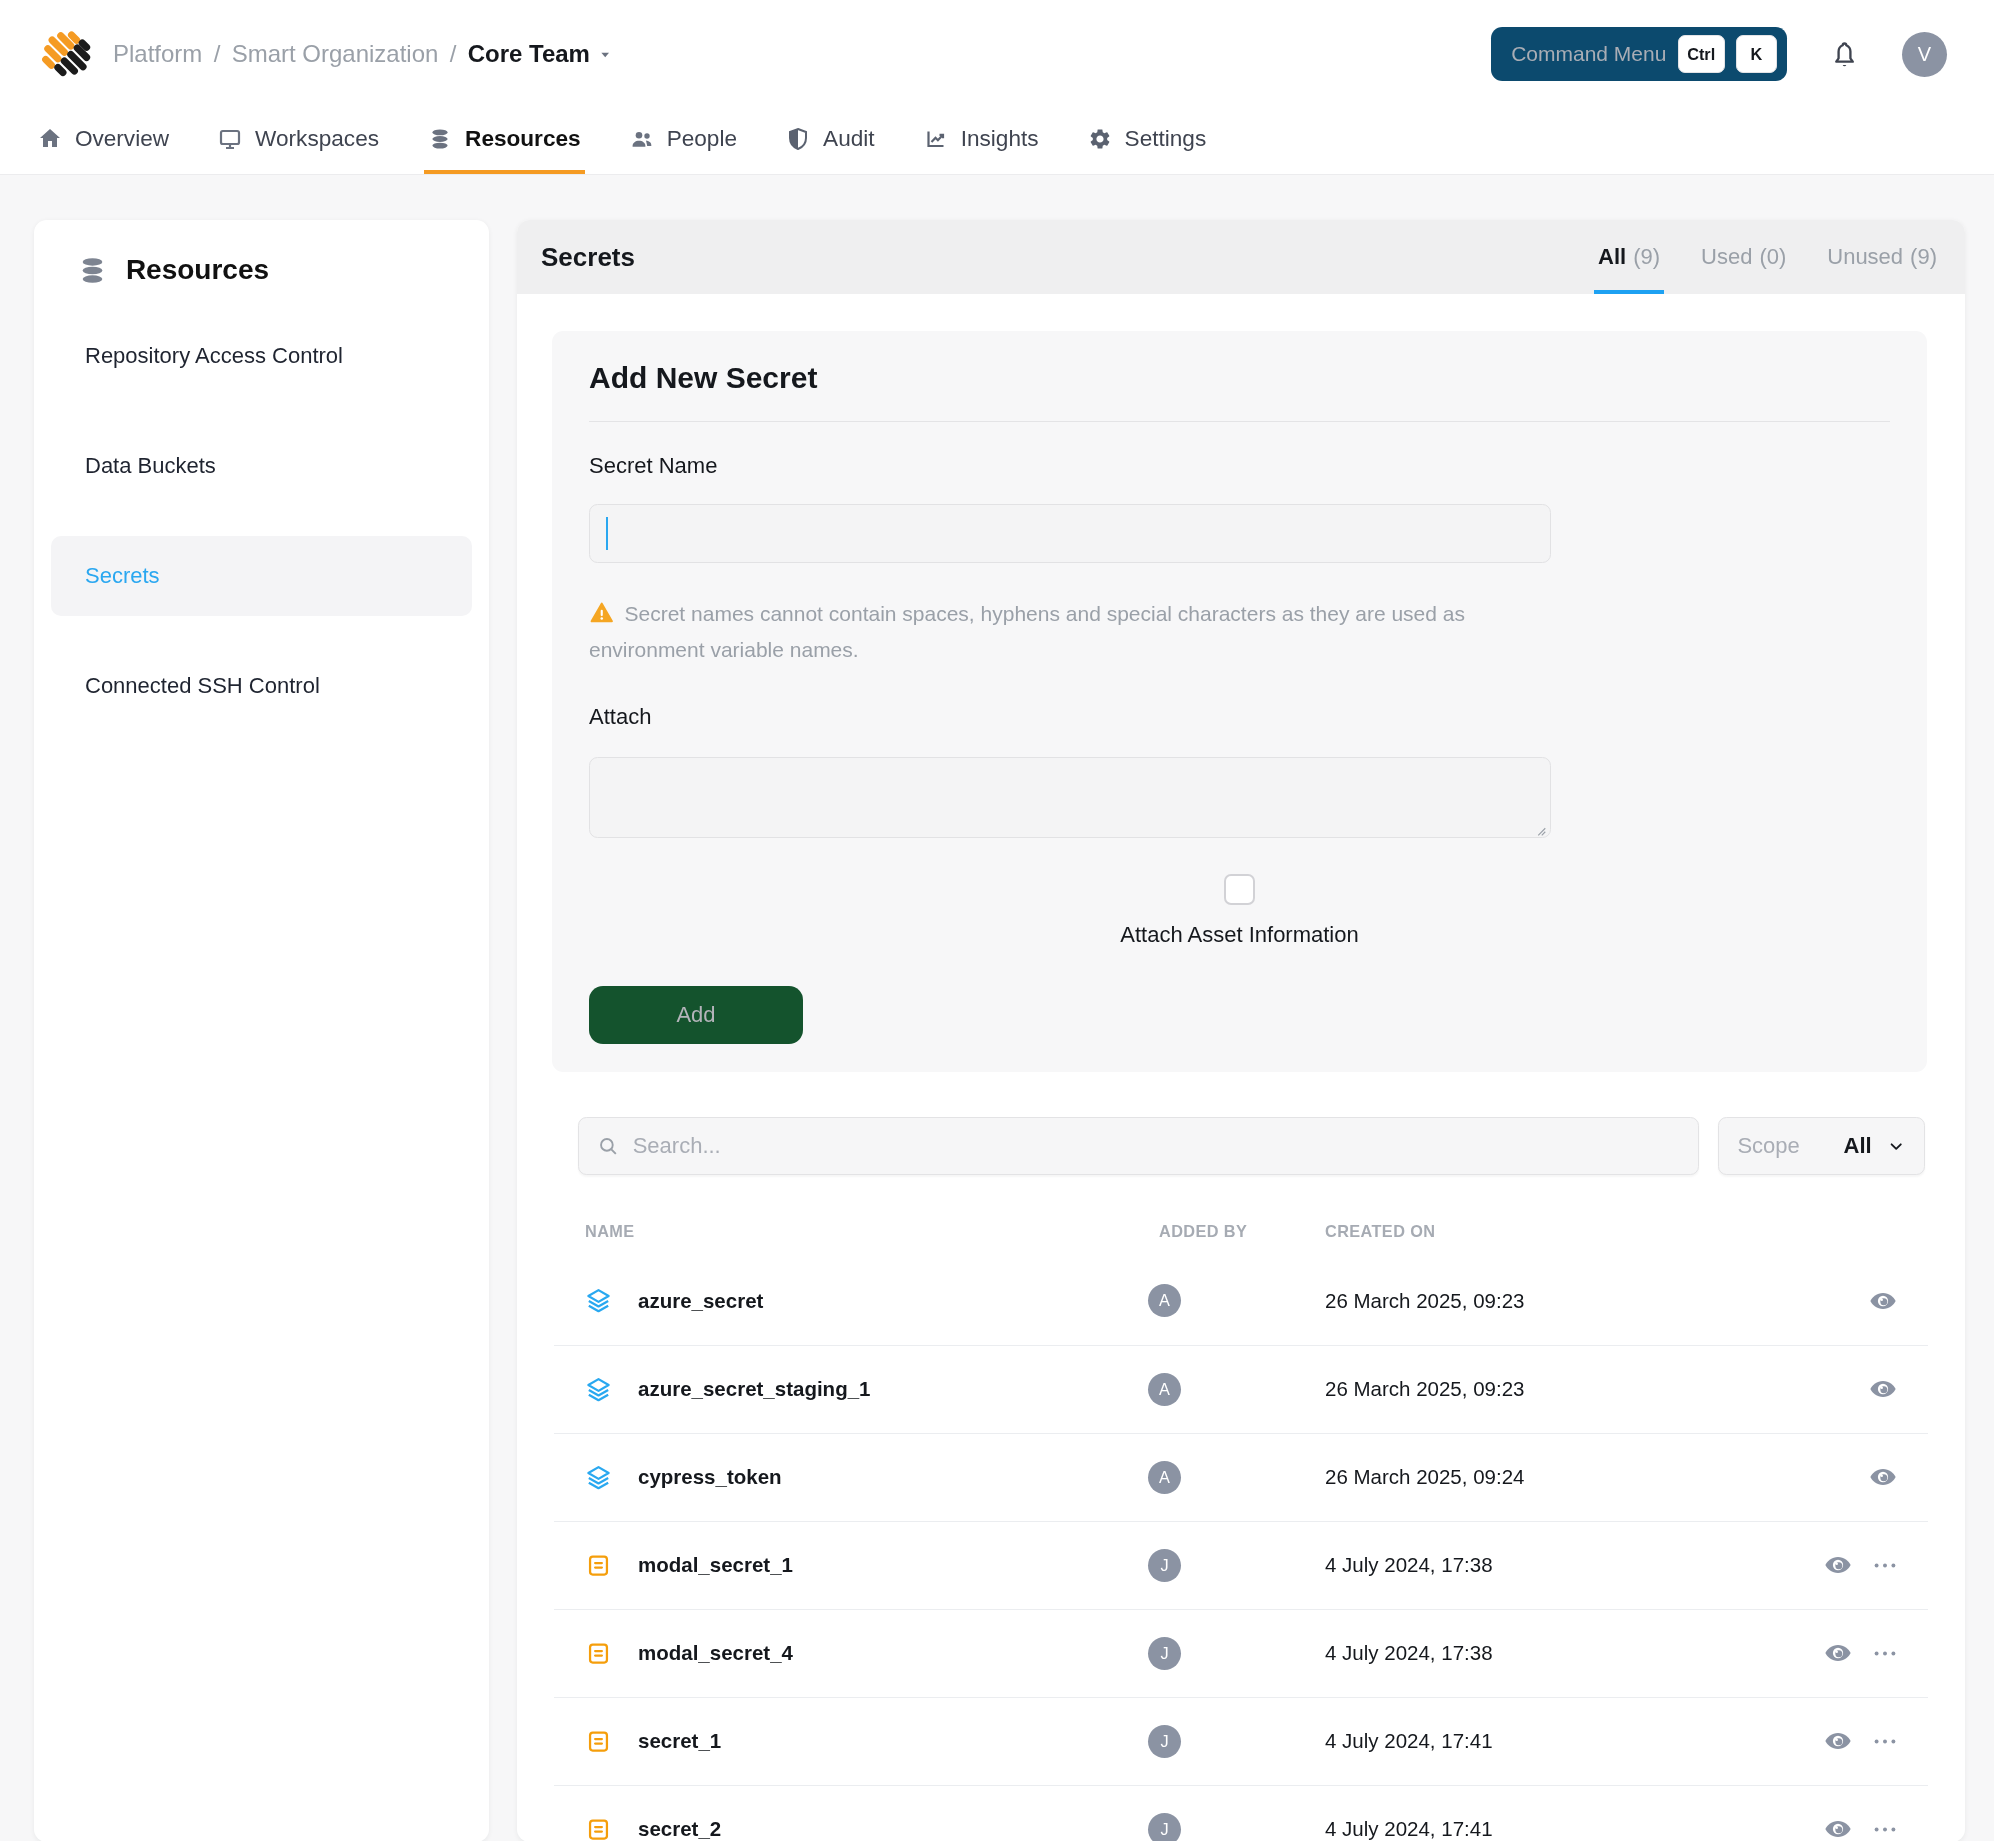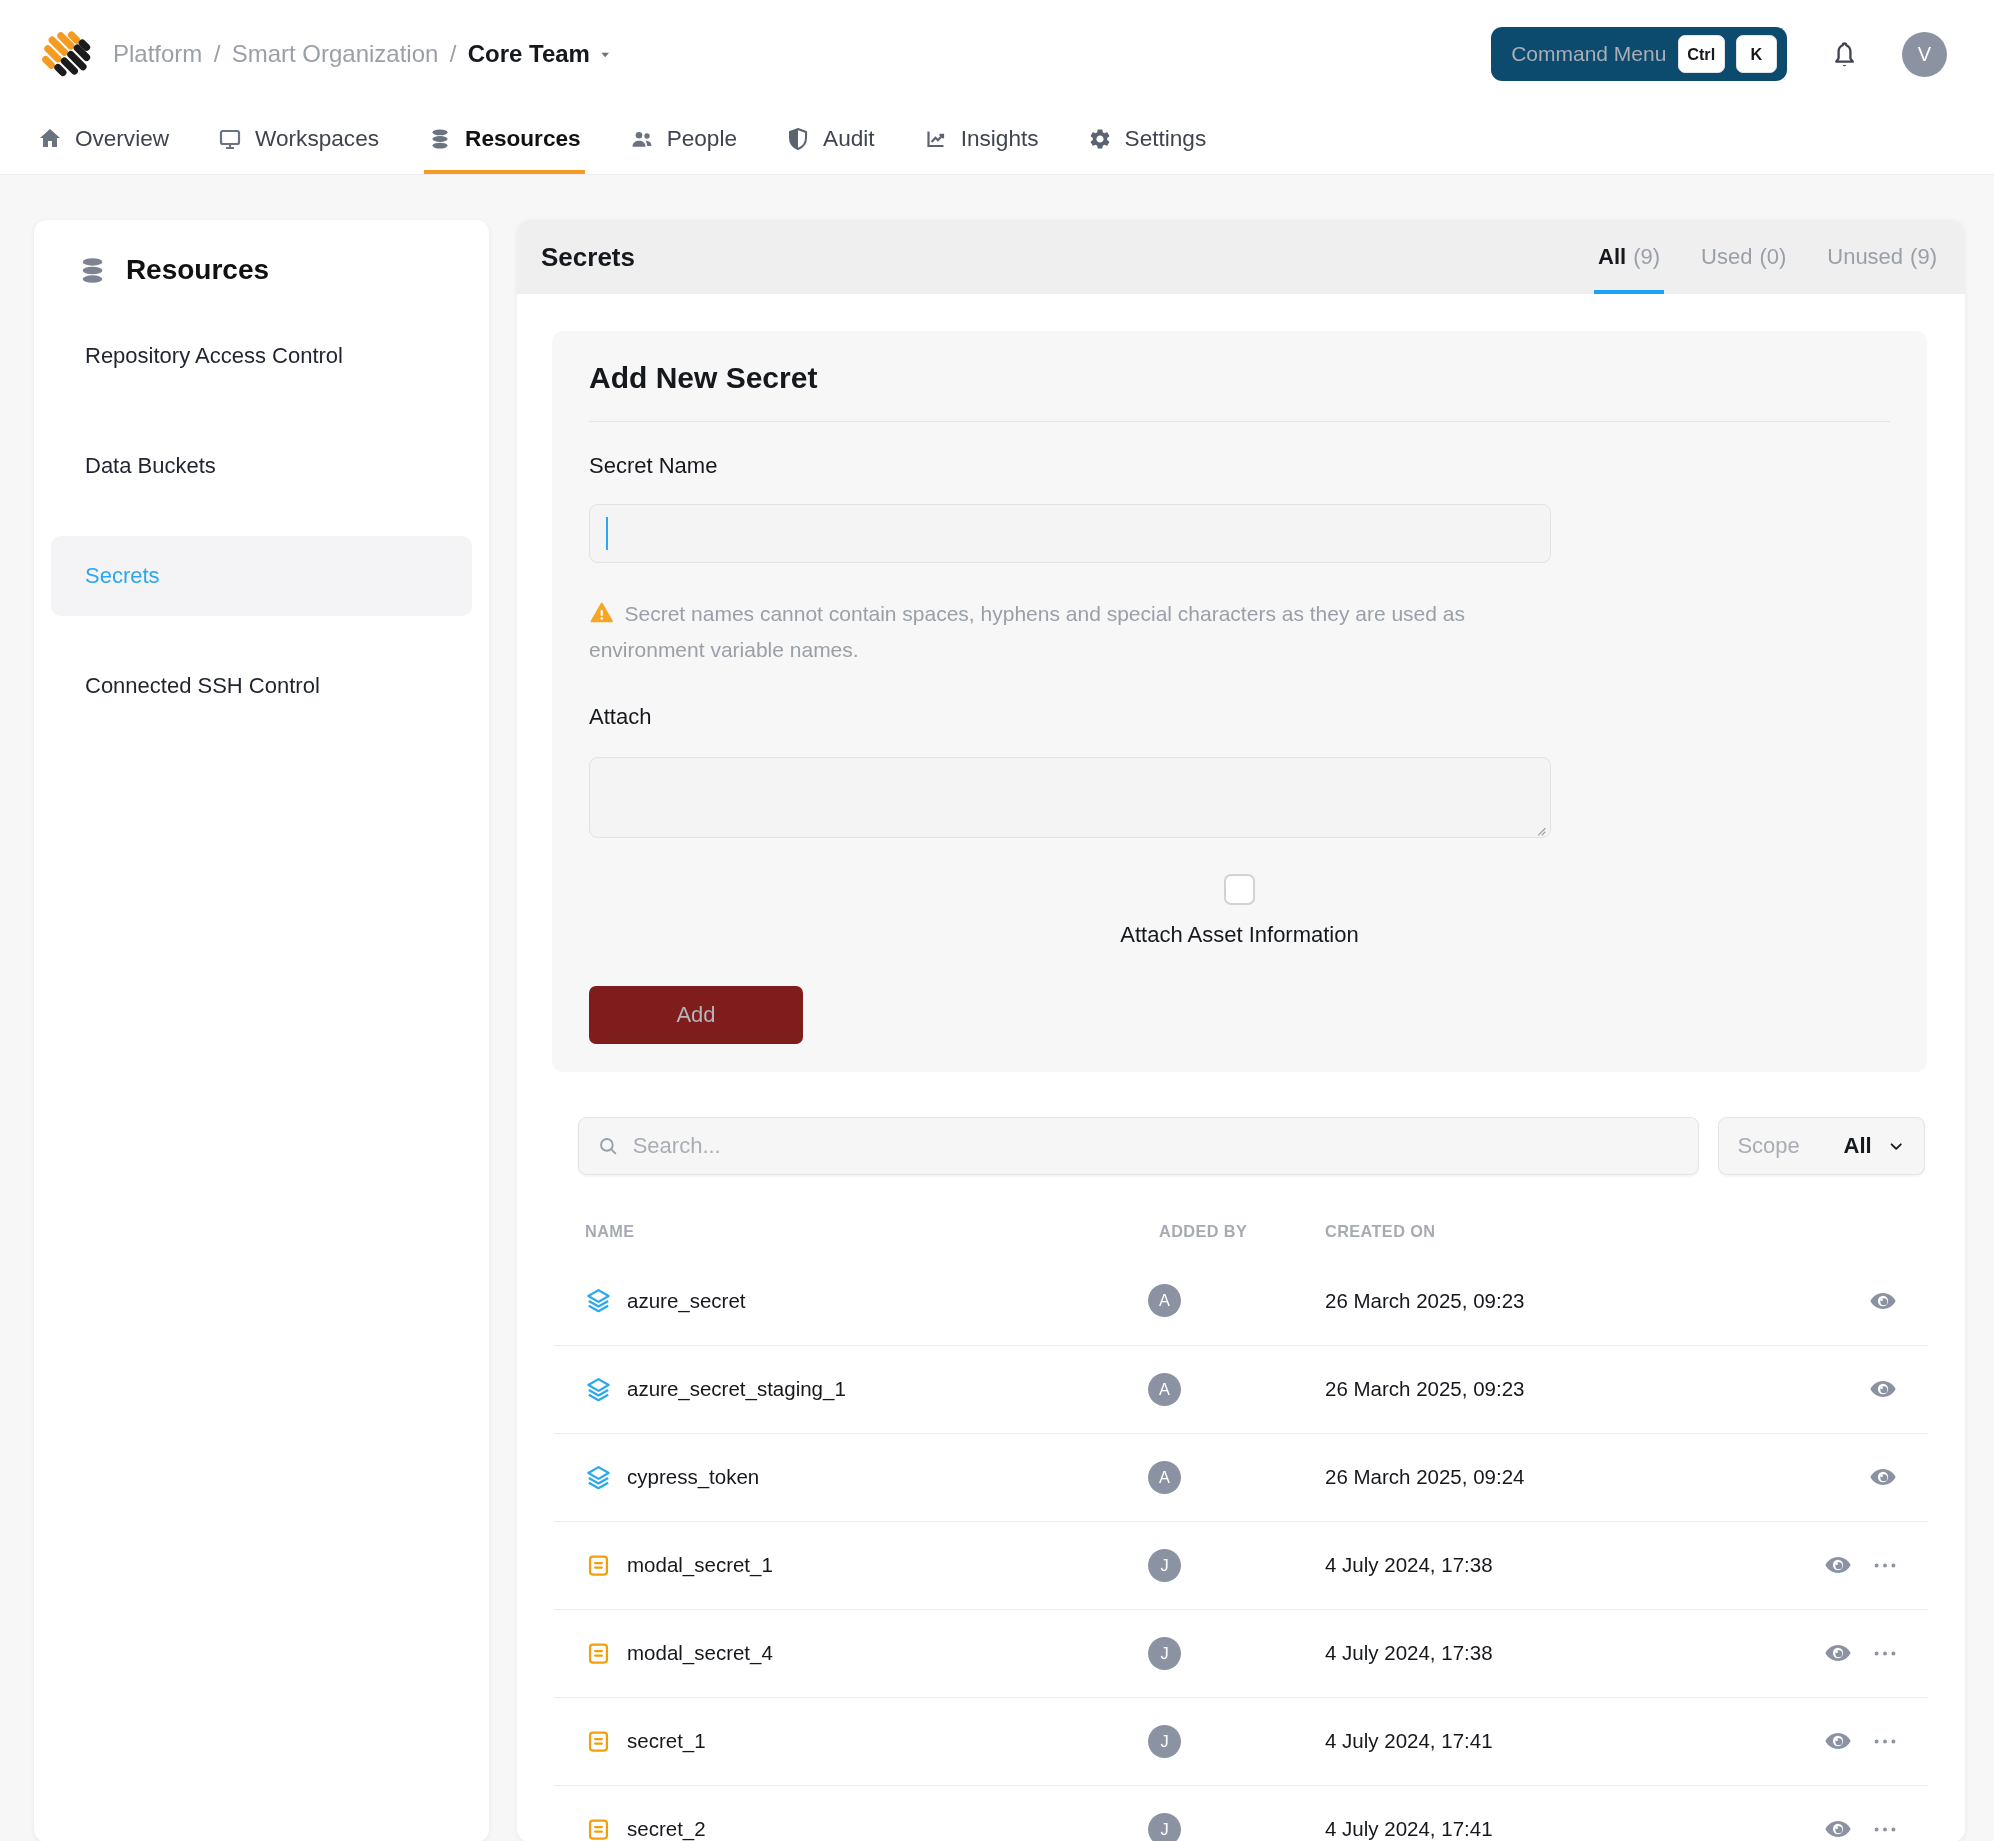--- a/index.html
+++ b/index.html
@@ -61,22 +61,22 @@
   .caret-bar { position:absolute; left:17px; top:12.7px; bottom:12.7px; width:2.1px; background:#2aa7f0; }
   .warning { margin-top:33px; width:941px; font-size:21px; line-height:1.7; color:#9aa0a8; }
   .warning svg { vertical-align:-4.2px; margin-right:10px; }
   .lbl-value { margin-top:37px; }
   .ta-wrap { position:relative; margin-top:27px; width:962px; }
   .textarea { width:962px; height:81px; background:#f4f4f5; border:1.4px solid #e2e2e4; border-radius:8.5px; resize:none; outline:none; }
   .resize-grip { position:absolute; right:4.2px; bottom:4.2px; }
   .cb-row { margin-top:34px; display:flex; align-items:center; gap:17px;flex-direction:column; }
   .checkbox { width:31px; height:31px; background:#fff; border:2.1px solid #d2d2d6; border-radius:7px; cursor:pointer; }
   .cb-label { font-size:22px; color:#15181d; }
-  .add-btn { margin-top:38px; width:214px; height:58px; background:#7f1d1d; color:#b4b4ba; border:none;
-             border-radius:7px; font-size:22px; font-family:inherit; }
+  .add-btn { margin-top:38px; width:214px; height:58px; background:#14532d; color:#b4b4ba; border:none;
+             border-radius:14px; font-size:22px; font-family:inherit; }
 
   
   .toolbar { display:flex; align-items:center; gap:19px; margin:45px 40px 0 61px; flex:0 0 auto;border-radius:11px; }
   .search-box { flex:1; height:58px; background:#f6f6f7; border:1.4px solid #e3e3e5; border-radius:8.5px;
                 display:flex; align-items:center; gap:12.7px; padding:0 18.4px; box-shadow:0 1.4px 2.1px rgba(20,20,30,.04); }
   .search-box input { flex:1; border:none; background:transparent; outline:none; font-size:22px; color:#15181d; font-family:inherit; }
   .search-box input::placeholder { color:#a9adb5; }
   .scope-box { width:207px; height:58px; background:#f6f6f7; border:1.4px solid #e3e3e5; border-radius:8.5px;
                display:flex; align-items:center; gap:15.6px; padding:0 18.4px; cursor:pointer;
                box-shadow:0 1.4px 2.1px rgba(20,20,30,.04); }
@@ -85,21 +85,21 @@
 
   
   .table { margin:0 37px; }
   .thead, .row { display:grid; grid-template-columns:495px 184px 1fr 120px; align-items:center; padding:0 31px; }
   .thead { margin-top:47px; font-size:16.3px; font-weight:700; letter-spacing:0.4px; color:#a6abb3; }
   .thead .col-added { padding-left:79px; }
   .col-created { padding-left:61px; }
   .rows .row { height:88px; }
   .rows .row + .row { border-top:1.4px solid #ebedf0; }
   .rows { margin-top:15.6px; }
-  .name-cell { display:flex; align-items:center; gap:15px; font-size:20.5px; color:#15181d; }
+  .name-cell { display:flex; align-items:center; gap:26px; font-size:20.5px; color:#15181d;font-weight:bold; }
   .col-added { padding-left:68px; }
   .row-avatar { width:33px; height:33px; border-radius:50%; background:#8b93a3; color:#fff; font-size:16.3px;
                 display:flex; align-items:center; justify-content:center; }
   .date-cell { font-size:20.5px; color:#15181d; }
   .actions { display:flex; align-items:center; justify-content:flex-end; gap:21px; }
   .icon-btn { background:none; border:none; padding:0; display:flex; cursor:pointer; }
 </style>
 </head>
 <body>
 

